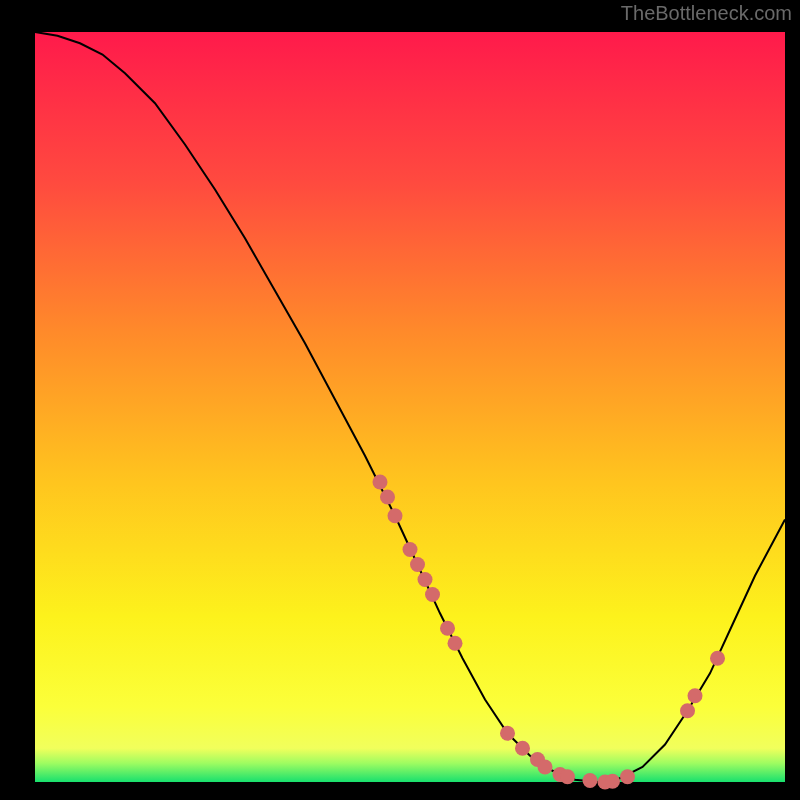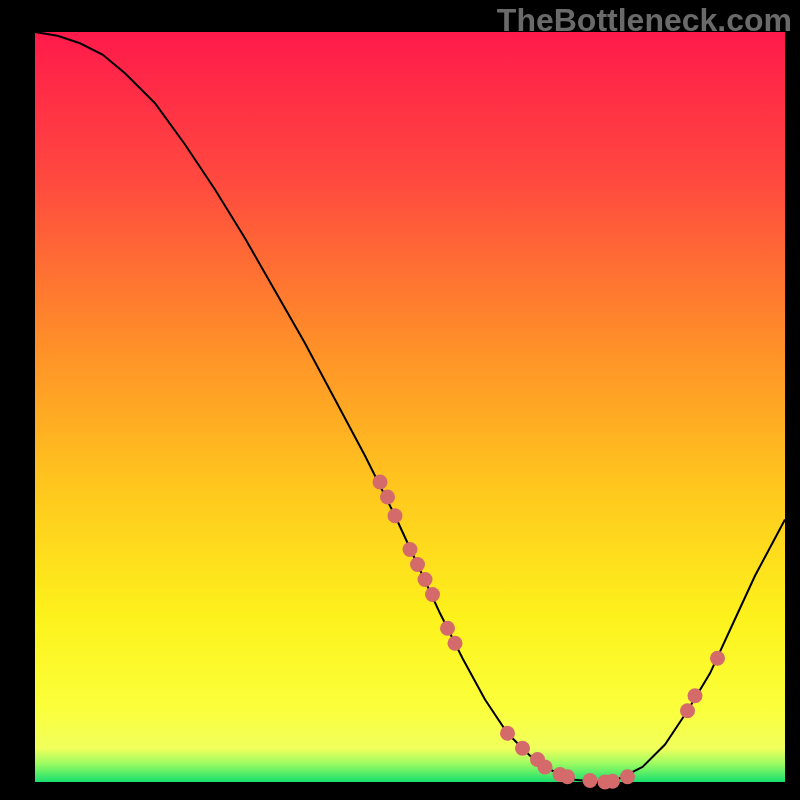--- a/index.html
+++ b/index.html
@@ -14,22 +14,22 @@
   .frame {
     position: relative;
     width: 800px;
     height: 800px;
     background: #000000;
   }
   .watermark {
     position: absolute;
     top: 2px;
     right: 8px;
-    font-size: 32px;
-    font-weight: 700;
+    font-size: 20px;
+    font-weight: 400;
     color: #6a6a6a;
     z-index: 10;
     margin-left: 42px;
   }
   svg {
     display: block;
   }
 </style>
 </head>
 <body>

